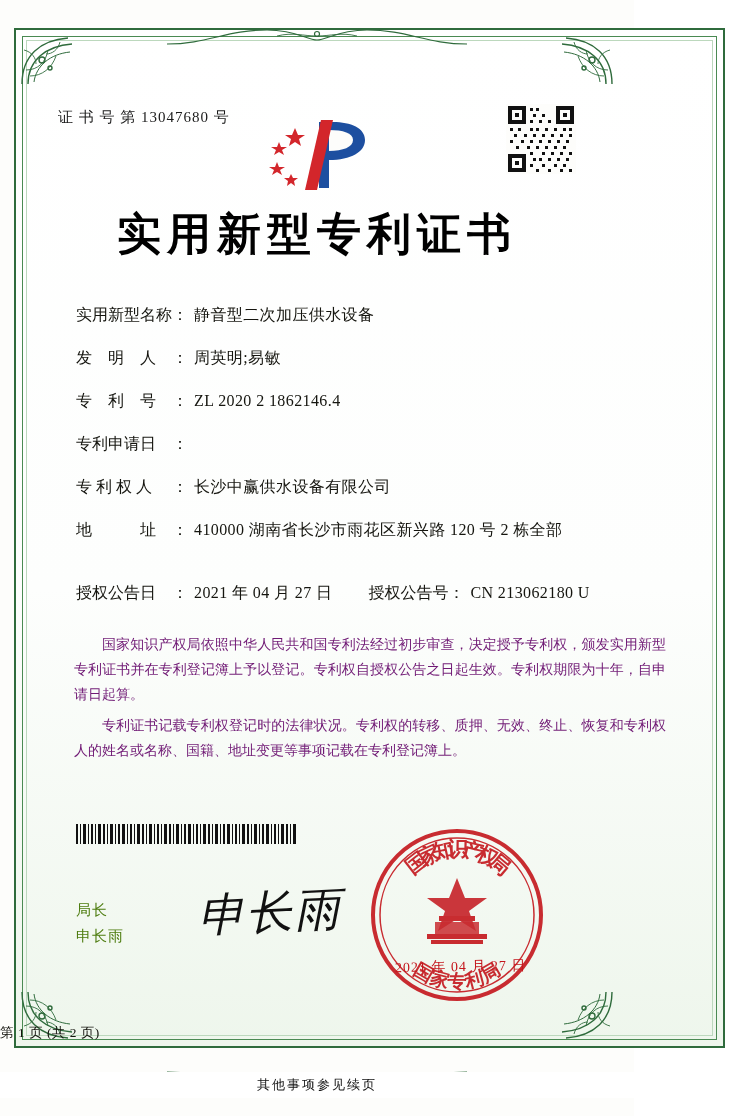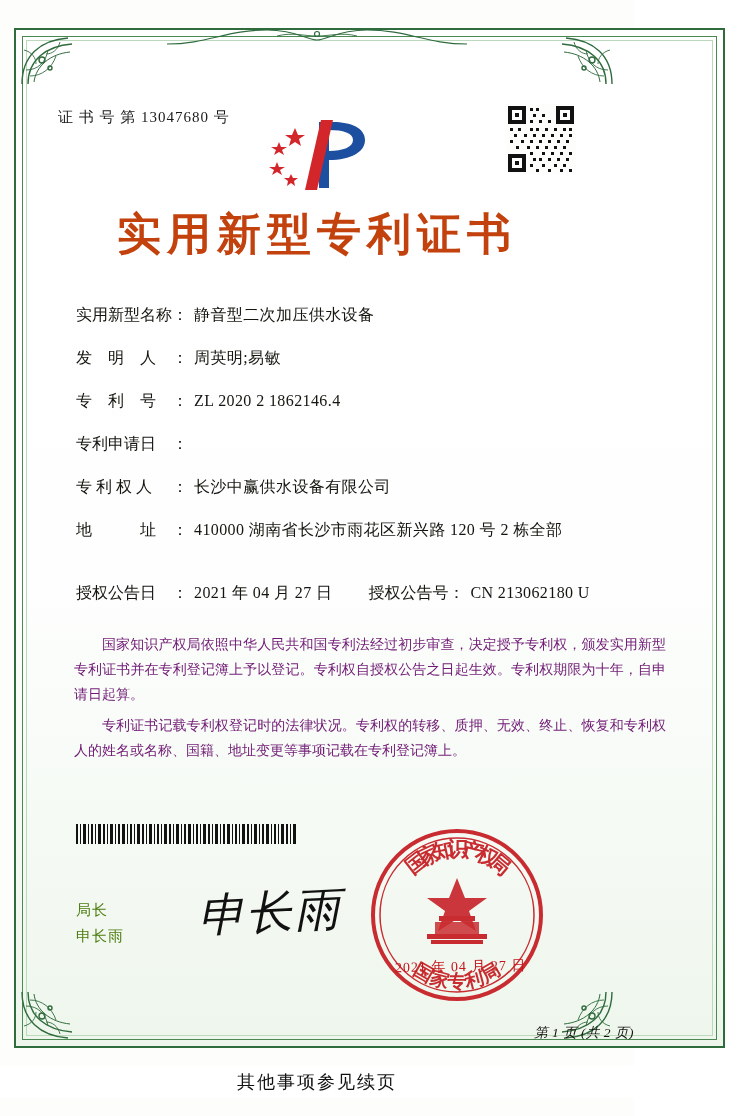--- a/index.html
+++ b/index.html
@@ -110,21 +110,21 @@
   }
 
   
   .title {
     position: absolute;
     left: 0; right: 0; top: 205px;
     text-align: center;
     font-size: 44px;
     font-weight: bold;
     letter-spacing: 6px;
-    color: #c2410c;
+    color: #000000;
     font-family: "Liberation Serif", serif;
   }
 
   
   .fields {
     position: absolute;
     left: 76px; top: 305px;
     width: 590px;
   }
   .field {
@@ -206,31 +206,30 @@
     font-size: 14px;
     color: #c4161c;
     letter-spacing: 1px;
     transform: rotate(-1deg);
   }
 
   
   .page-num {
     position: absolute;
     left: 0; right: 0; bottom: 74px;
-    text-align: right;
+    text-align: left;
     font-size: 13.5px;
     color: #15150f;
     letter-spacing: 0.5px;
-    font-style: italic;
   }
   .footer-note {
     position: absolute;
     left: 0; right: 0; bottom: 18px;
     text-align: center;
-    font-size: 18px;
+    font-size: 13px;
     color: #111;
     letter-spacing: 2px;
     background: #ffffff;
     padding: 4px 0;
   }
 </style>
 </head>
 <body>
 
 <div class="page">

